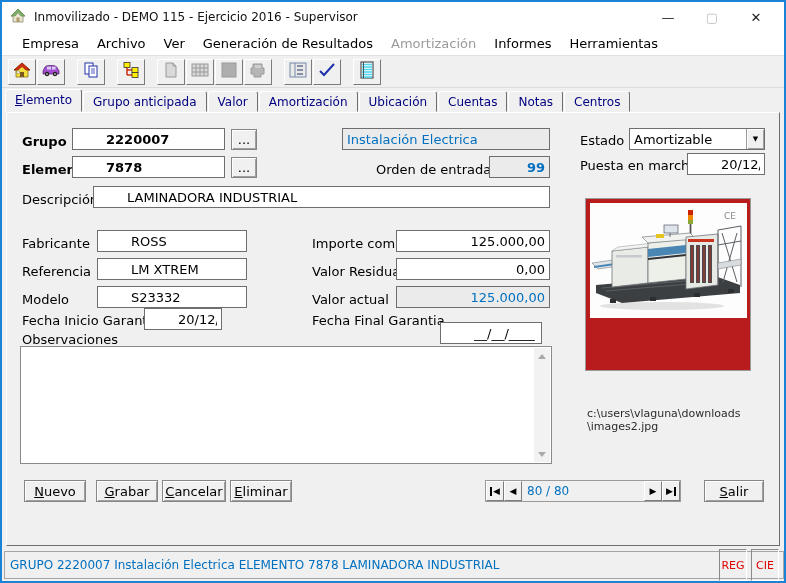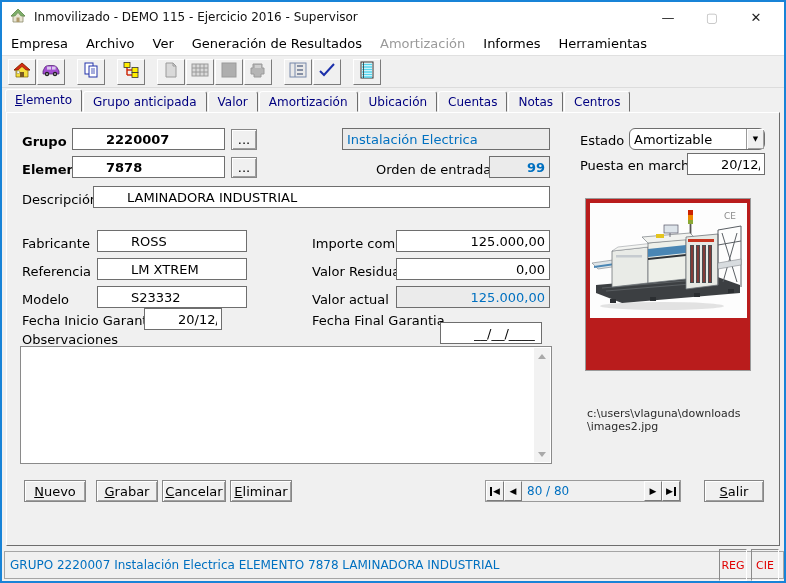--- a/index.html
+++ b/index.html
@@ -11,21 +11,21 @@
   .titlebar { position:absolute; left:0; top:0; width:100%; height:30px; background:#fff;
               display:flex; align-items:center; padding-left:8px; }
   .title-text { font-size:12px; margin-left:8px; color:#111; }
   .win-controls { position:absolute; right:6px; top:0; height:30px; display:flex; }
   .win-btn { width:44px; height:30px; display:flex; align-items:center; justify-content:center;
              font-size:13px; color:#222; }
   .win-btn.disabled { color:#bbb; }
 
   
   .menubar { position:absolute; left:0; top:30px; width:100%; height:23px; background:#fff;
-             display:flex; align-items:center; font-size:13px; }
+             display:flex; align-items:center; font-size:13px;padding-left:11px; }
   .menu-item { padding:2px 9px; }
   .menu-item.disabled { color:#9a9a9a; }
 
   
   .toolbar { position:absolute; left:0; top:53px; width:100%; height:33px; background:#f0f0f0;
              border-top:1px solid #e0e0e0; border-bottom:1px solid #dcdcdc; display:flex;
              align-items:center; padding-left:6px; }
   .tb-btn { width:28px; height:26px; background:#f0f0f0; border:1px solid;
             border-color:#fff #7b7b7b #7b7b7b #fff; display:flex; align-items:center;
             justify-content:center; margin-right:1px; }
@@ -248,21 +248,21 @@
     <div class="tab">Centros</div>
   </div>
 
   <div class="panel"></div>
 
   <span class="lbl b" style="left:20px; top:132px;">Grupo</span>
   <input class="field b" style="left: 70px; top: 126px; width: 153px;" value="2220007">
   <button class="btn3d dots" style="left:229px; top:127px;">...</button>
   <div class="field ro" style="left:340px; top:126px; width:208px;">Instalación Electrica</div>
   <span class="lbl" style="left:578px; top:131px;">Estado</span>
-  <div class="combo" style="left:627px; top:126px; width:136px;border-radius:6px;">
+  <div class="combo" style="left:627px; top:126px; width:136px;">
     <span class="combo-text">Amortizable</span>
     <span class="combo-btn">▼</span>
   </div>
 
   <span class="lbl b" style="left:20px; top:160px;">Elemento</span>
   <input class="field b" style="left: 70px; top: 154px; width: 153px;" value="7878">
   <button class="btn3d dots" style="left:229px; top:155px;">...</button>
   <span class="lbl" style="left:374px; top:160px;">Orden de entrada</span>
   <div class="field ro num b" style="left:487px; top:154px; width:61px;">99</div>
   <span class="lbl" style="left:578px; top:156px;">Puesta en marcha</span>

